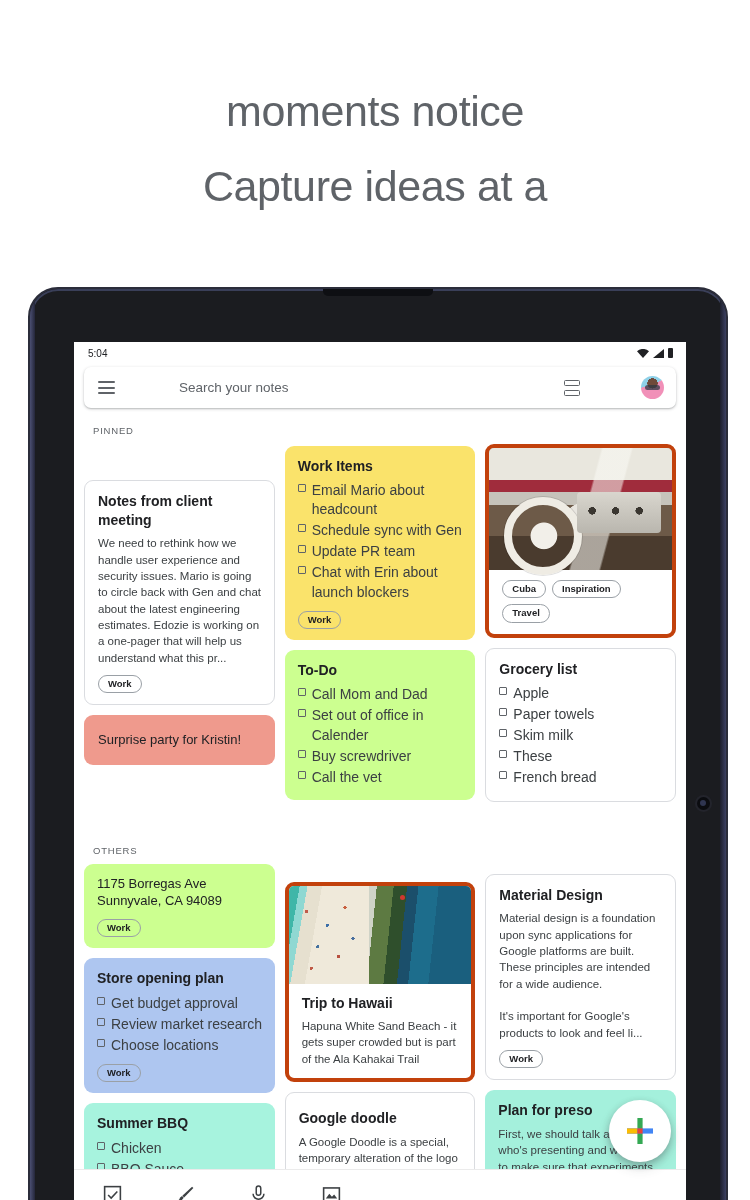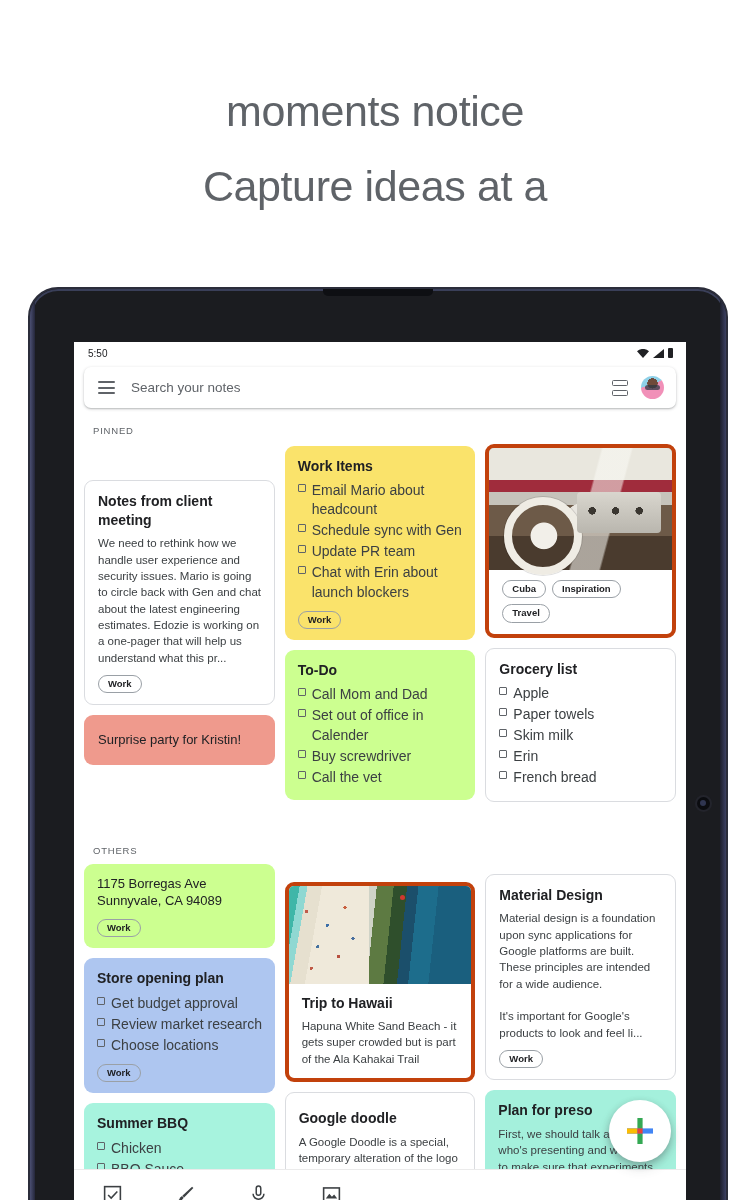--- a/index.html
+++ b/index.html
@@ -87,20 +87,21 @@
 
   
   .searchbar {
     margin: 3px 10px 0 10px;
     height: 41px;
     background: #fff;
     border-radius: 7px;
     box-shadow: 0 1px 3px rgba(60,64,67,.3), 0 1px 1px rgba(60,64,67,.12);
     display: flex; align-items: center;
     padding: 0 12px 0 14px;
+    gap: 48px;
   }
   .hamburger { width: 17px; height: 13px; display: flex; flex-direction: column;
     justify-content: space-between; flex: none; cursor: pointer; }
   .hamburger span { display: block; height: 2px; background: #5f6368; border-radius: 1px; }
   .search-input {
     flex: 1; border: none; outline: none; font-size: 13.5px;
     color: #5f6368; margin-left: 16px;
     font-family: "Liberation Sans", sans-serif; background: transparent;
   }
   .search-input::placeholder { color: #5f6368; }
@@ -249,21 +250,21 @@
 
 <div class="device">
   <div class="device-edge-left"></div>
   <div class="device-edge-right"></div>
   <div class="device-topnotch"></div>
   <div class="camera-dot"></div>
 
   <div class="screen">
 
     <div class="statusbar">
-      <span>5:50</span>
+      <span>5:04</span>
       <span class="status-icons">
         <svg class="ic-wifi" viewBox="0 0 12 9">
           <path d="M6 9 L0 2.2 A9 9 0 0 1 12 2.2 Z" fill="#202124"></path>
         </svg>
         <svg class="ic-signal" viewBox="0 0 11 9">
           <path d="M11 0 L11 9 L0 9 Z" fill="#202124"></path>
         </svg>
         <span class="ic-battery"></span>
       </span>
     </div>
@@ -373,21 +374,21 @@
               <div class="check-item">
                   <span class="check-box"></span>
                   <span>Paper towels</span>
                 </div>
               <div class="check-item">
                   <span class="check-box"></span>
                   <span>Skim milk</span>
                 </div>
               <div class="check-item">
                   <span class="check-box"></span>
-                  <span>Erin</span>
+                  <span>These</span>
                 </div>
               <div class="check-item">
                   <span class="check-box"></span>
                   <span>French bread</span>
                 </div>
             </div>
           </div>
         </div>
       </div>
 

